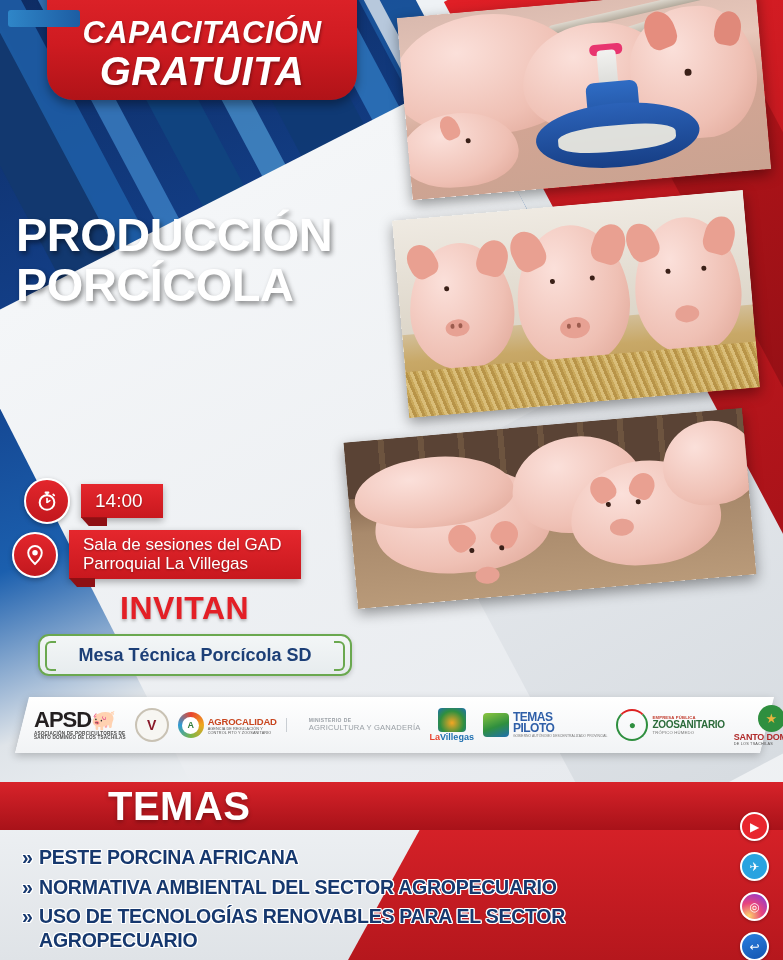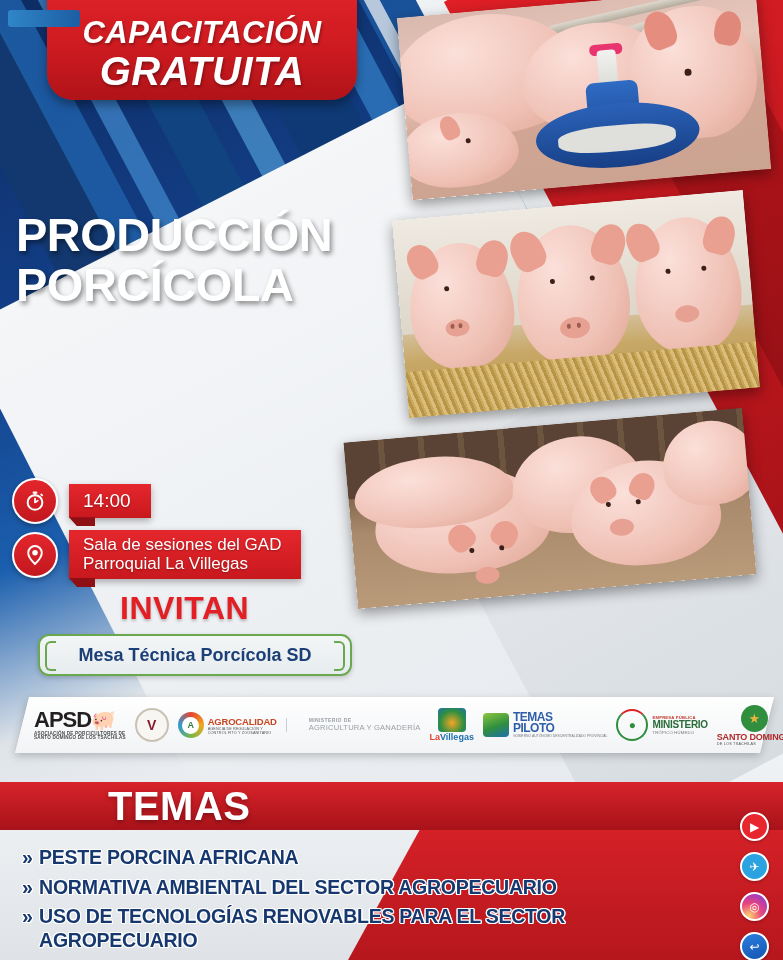--- a/index.html
+++ b/index.html
@@ -124,21 +124,21 @@
     padding:6px 20px 7px 14px;
     box-shadow:0 3px 7px rgba(0,0,0,.3);
     font-size:19px;line-height:1.12;
     text-shadow:0 1px 2px rgba(0,0,0,.3);
   }
   .ribbon:before{
     content:"";position:absolute;left:0px;bottom:-8px;width:26px;height:9px;
     background:#8e1014;clip-path:polygon(0 0,100% 0,100% 100%,8px 100%);
   }
   .row1{left:12px;top:418px;}
-  .row2{left:12px;top:478px;justify-content:flex-end;}
+  .row2{left:24px;top:478px;justify-content:flex-end;}
   .row3{left:12px;top:530px;}
   .ribbon.two-line{padding-top:5px;padding-bottom:6px;font-size:17px;}
 
   
   .invitan{
     position:absolute;left:120px;top:590px;
     color:#e31f26;font-weight:bold;font-size:32px;letter-spacing:.5px;
     text-shadow:0 2px 3px rgba(0,0,0,.25);
   }
   .mesa-box{
@@ -440,21 +440,21 @@
         <b>TEMAS</b>
         <b>PILOTO</b>
         <small>GOBIERNO AUTÓNOMO DESCENTRALIZADO PROVINCIAL</small>
       </div>
     </div>
 
     <div class="logo">
       <div class="manc-ic">●</div>
       <div class="manc-txt">
         <small>EMPRESA PÚBLICA</small>
-        <b>MINISTERIO</b>
+        <b>ZOOSANITARIO</b>
         <i>TRÓPICO HÚMEDO</i>
       </div>
     </div>
 
     <div class="logo">
       <div style="display:flex;flex-direction:column;align-items:center;">
         <div class="sd-ic">★</div>
         <div class="sd-txt">
           <b>SANTO DOMINGO</b>
           <small>DE LOS TSÁCHILAS</small>

